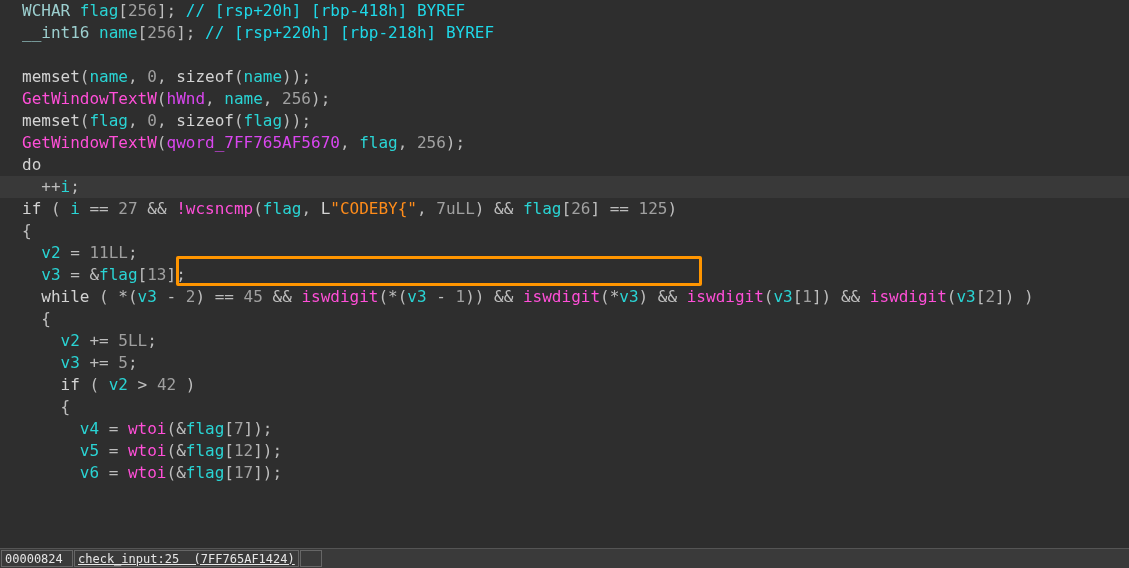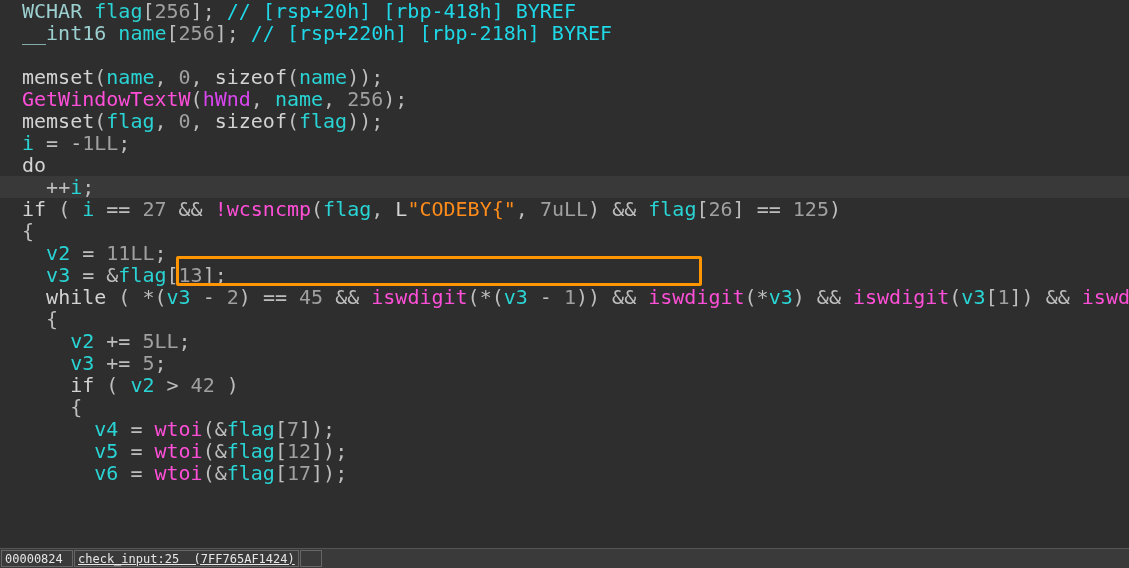--- a/index.html
+++ b/index.html
@@ -29,21 +29,21 @@
     flex: 1 1 auto;
     background: #2e2e2e;
     overflow: hidden;
     padding-top: 0px;
   }
 
   .code-line {
     height: 22px;
     line-height: 22px;
     white-space: pre;
-    font-size: 20px;
+    font-size: 16px;
     padding-left: 22px;
     color: #b8b8b8;
     letter-spacing: 0px;
   }
   .code-line.current {
     background: #393939;
   }
 
   
   .t-def   { color: #bdbdbd; }            
@@ -104,21 +104,21 @@
 <div id="app">
 
   <div class="code-view">
     <div id="code-lines">
         <div class="code-line"><span class="t-type">WCHAR</span><span class="t-def"> </span><span class="t-var">flag</span><span class="t-def">[</span><span class="t-num">256</span><span class="t-def">]; </span><span class="t-cmt">// [rsp+20h] [rbp-418h] BYREF</span></div>
         <div class="code-line"><span class="t-type">__int16</span><span class="t-def"> </span><span class="t-var">name</span><span class="t-def">[</span><span class="t-num">256</span><span class="t-def">]; </span><span class="t-cmt">// [rsp+220h] [rbp-218h] BYREF</span></div>
         <div class="code-line"> </div>
         <div class="code-line"><span class="t-kw">memset</span><span class="t-def">(</span><span class="t-var">name</span><span class="t-def">, </span><span class="t-num">0</span><span class="t-def">, </span><span class="t-kw">sizeof</span><span class="t-def">(</span><span class="t-var">name</span><span class="t-def">));</span></div>
         <div class="code-line"><span class="t-fn">GetWindowTextW</span><span class="t-def">(</span><span class="t-glob">hWnd</span><span class="t-def">, </span><span class="t-var">name</span><span class="t-def">, </span><span class="t-num">256</span><span class="t-def">);</span></div>
         <div class="code-line"><span class="t-kw">memset</span><span class="t-def">(</span><span class="t-var">flag</span><span class="t-def">, </span><span class="t-num">0</span><span class="t-def">, </span><span class="t-kw">sizeof</span><span class="t-def">(</span><span class="t-var">flag</span><span class="t-def">));</span></div>
-        <div class="code-line"><span class="t-var">i</span><span class="t-def"> = -</span><span class="t-num">1LL</span><span class="t-def">;</span></div>
+        <div class="code-line"><span class="t-fn">GetWindowTextW</span><span class="t-def">(</span><span class="t-glob">qword_7FF765AF5670</span><span class="t-def">, </span><span class="t-var">flag</span><span class="t-def">, </span><span class="t-num">256</span><span class="t-def">);</span></div>
         <div class="code-line"><span class="t-kw">do</span></div>
         <div class="code-line current"><span class="t-def">  </span><span class="t-def">++</span><span class="t-var">i</span><span class="t-def">;</span></div>
         <div class="code-line"><span class="t-kw">if</span><span class="t-def"> ( </span><span class="t-var">i</span><span class="t-def"> == </span><span class="t-num">27</span><span class="t-def"> &amp;&amp; </span><span class="t-fn">!</span><span class="t-fn">wcsncmp</span><span class="t-def">(</span><span class="t-var">flag</span><span class="t-def">, </span><span class="t-kw">L</span><span class="t-str">"CODEBY{"</span><span class="t-def">, </span><span class="t-num">7uLL</span><span class="t-def">) &amp;&amp; </span><span class="t-var">flag</span><span class="t-def">[</span><span class="t-num">26</span><span class="t-def">] == </span><span class="t-num">125</span><span class="t-def">)</span></div>
         <div class="code-line"><span class="t-def">{</span></div>
         <div class="code-line"><span class="t-def">  </span><span class="t-var">v2</span><span class="t-def"> = </span><span class="t-num">11LL</span><span class="t-def">;</span></div>
         <div class="code-line"><span class="t-def">  </span><span class="t-var">v3</span><span class="t-def"> = &amp;</span><span class="t-var">flag</span><span class="t-def">[</span><span class="t-num">13</span><span class="t-def">];</span></div>
         <div class="code-line"><span class="t-def">  </span><span class="t-kw">while</span><span class="t-def"> ( *(</span><span class="t-var">v3</span><span class="t-def"> - </span><span class="t-num">2</span><span class="t-def">) == </span><span class="t-num">45</span><span class="t-def"> &amp;&amp; </span><span class="t-fn">iswdigit</span><span class="t-def">(*(</span><span class="t-var">v3</span><span class="t-def"> - </span><span class="t-num">1</span><span class="t-def">)) &amp;&amp; </span><span class="t-fn">iswdigit</span><span class="t-def">(*</span><span class="t-var">v3</span><span class="t-def">) &amp;&amp; </span><span class="t-fn">iswdigit</span><span class="t-def">(</span><span class="t-var">v3</span><span class="t-def">[</span><span class="t-num">1</span><span class="t-def">]) &amp;&amp; </span><span class="t-fn">iswdigit</span><span class="t-def">(</span><span class="t-var">v3</span><span class="t-def">[</span><span class="t-num">2</span><span class="t-def">]) )</span></div>
         <div class="code-line"><span class="t-def">  </span><span class="t-def">{</span></div>
         <div class="code-line"><span class="t-def">    </span><span class="t-var">v2</span><span class="t-def"> += </span><span class="t-num">5LL</span><span class="t-def">;</span></div>
         <div class="code-line"><span class="t-def">    </span><span class="t-var">v3</span><span class="t-def"> += </span><span class="t-num">5</span><span class="t-def">;</span></div>

